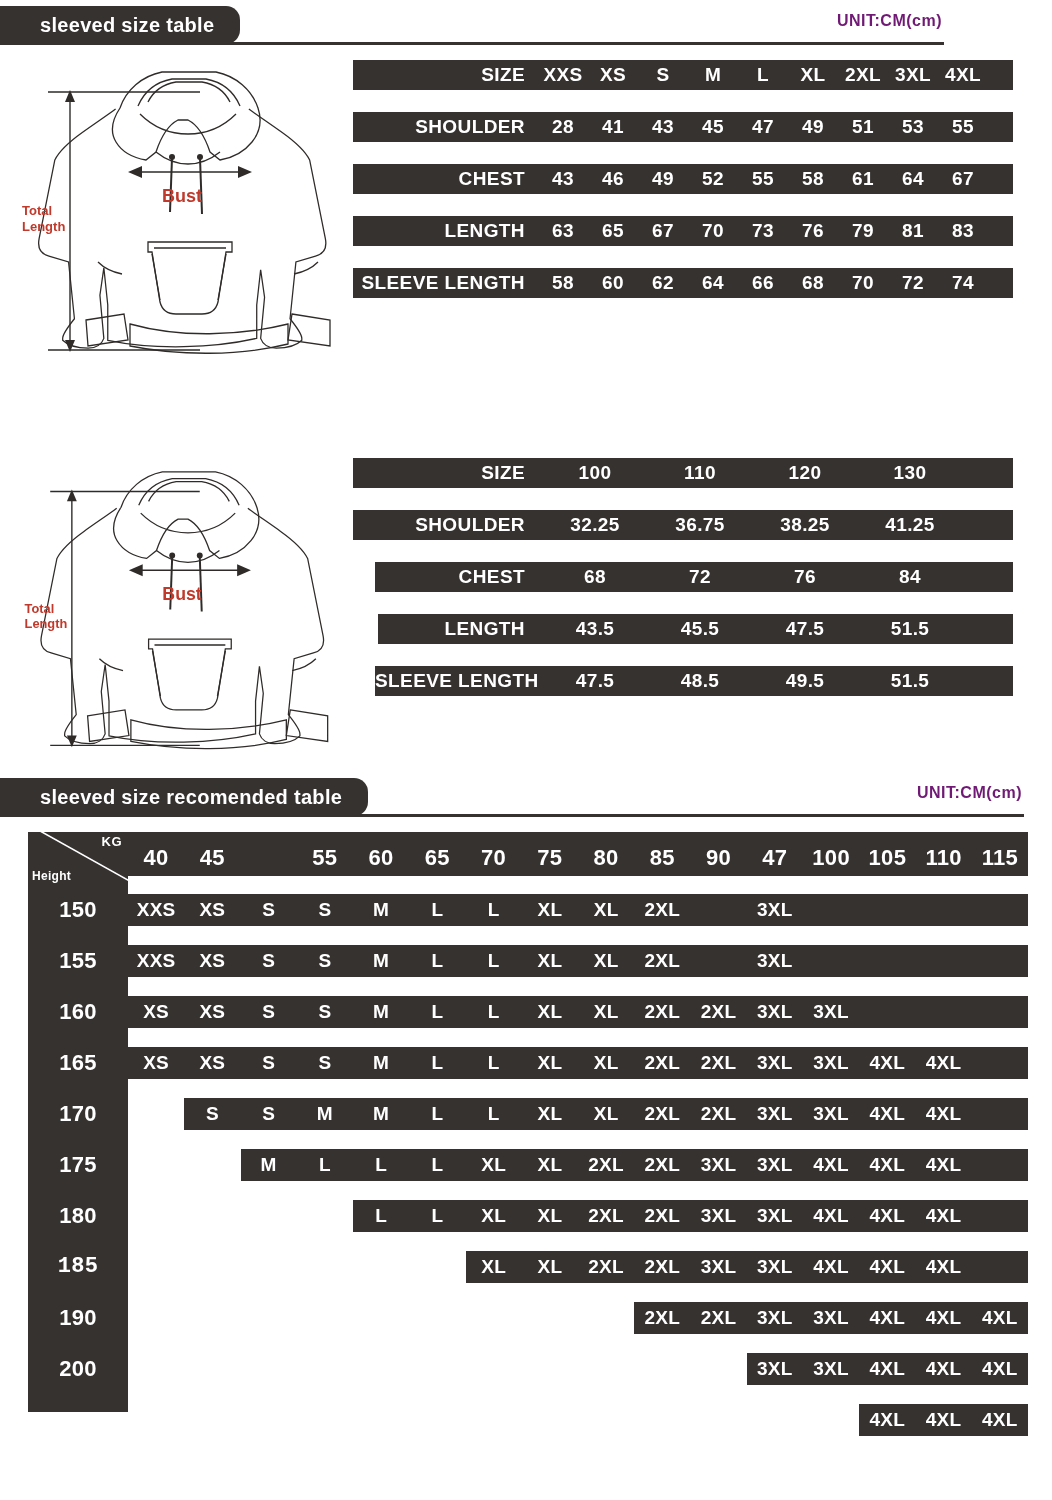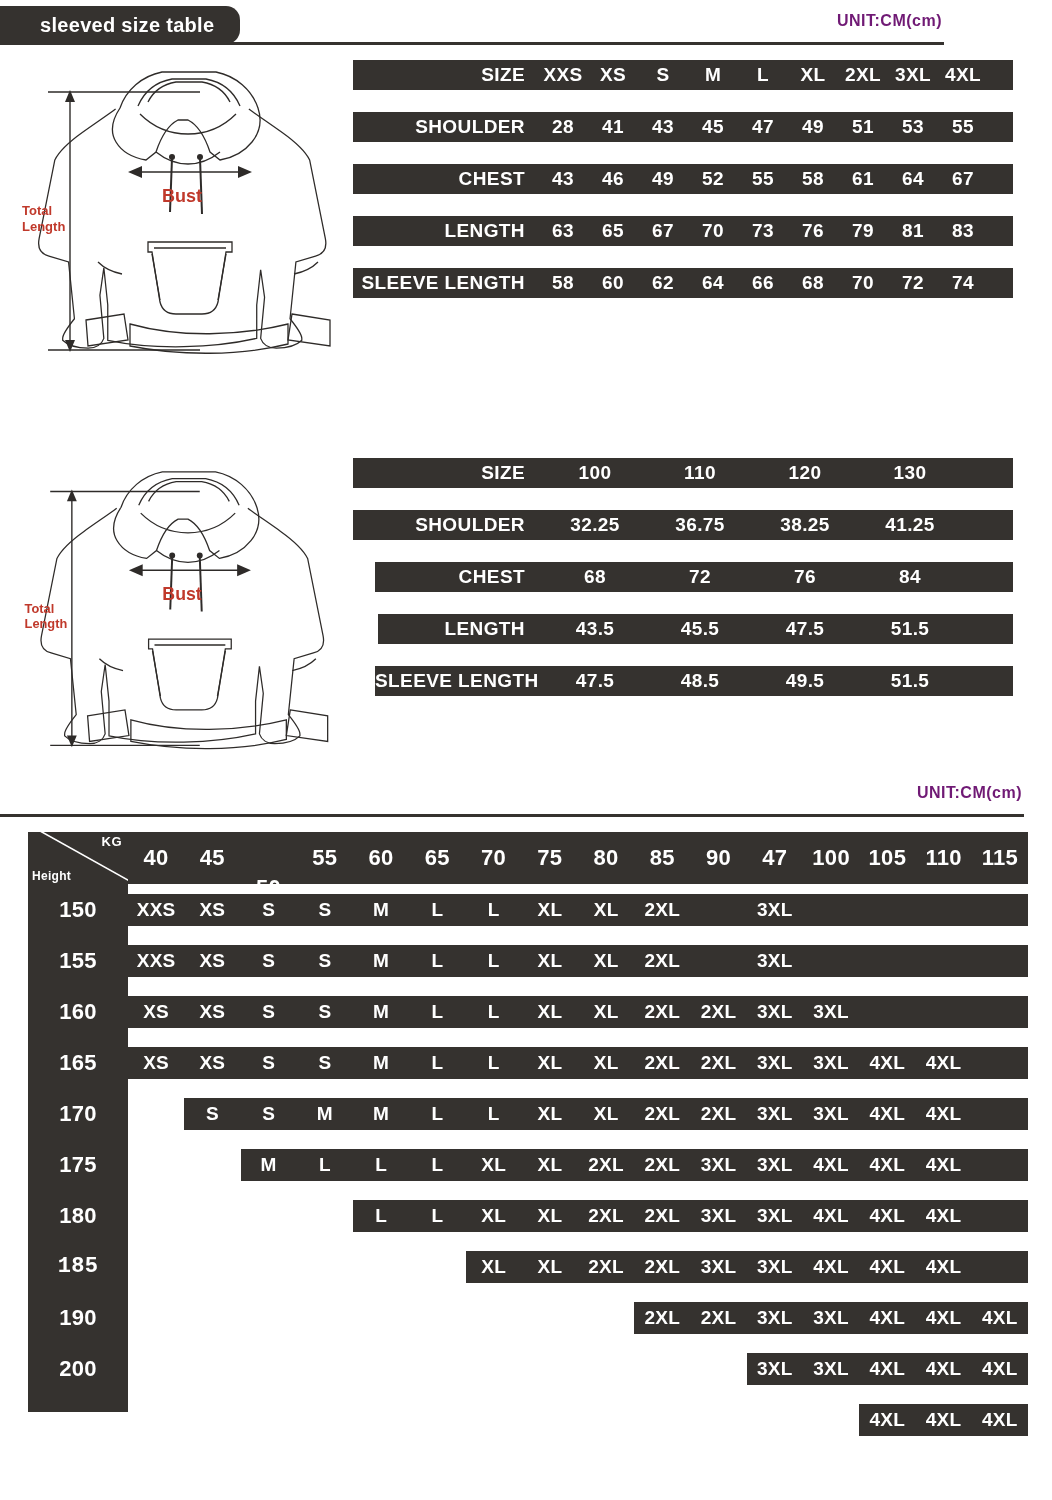--- a/index.html
+++ b/index.html
@@ -89,21 +89,21 @@
   }
   .rec-corner .kg{
     position:absolute;right:6px;top:2px;color:#fff;
     font-size:13px;font-weight:bold;letter-spacing:.5px;
   }
   .rec-corner .hg{
     position:absolute;left:4px;bottom:1px;color:#fff;
     font-size:12px;font-weight:bold;letter-spacing:.3px;
   }
   .rec-hrow{
-    position:absolute;left:100px;top:0;right:0;height:52px;
+    position:absolute;left:100px;top:0;right:0;height:44px;
     background:#35322f;
   }
   .rec-hrow .hc{
     position:absolute;top:0;height:52px;line-height:52px;
     color:#fff;font-size:22px;font-weight:bold;text-align:center;
     letter-spacing:.3px;
   }
   .rec-rowlabel{
     position:absolute;left:0;width:100px;
     color:#fff;font-size:22px;font-weight:bold;
@@ -348,20 +348,21 @@
         <span class="cell label" style="left: 0px; width: 150px; text-align: right;">SLEEVE LENGTH</span>
         <span class="cell" style="left: 167.5px; width: 105px;">47.5</span>
         <span class="cell" style="left: 272.5px; width: 105px;">48.5</span>
         <span class="cell" style="left: 377.5px; width: 105px;">49.5</span>
         <span class="cell" style="left: 482.5px; width: 105px;">51.5</span>
       </div>
     </div>
 
   <div class="banner-wrap" style="position:absolute;left:0;top:778px;width:1052px;">
     <div class="banner-rule"></div>
+    <div class="banner">sleeved size recomended table</div>
     <div class="unit">UNIT:CM(cm)</div>
   </div>
 
   <div class="rec" id="rec-grid">
     <div class="rec-rail"></div>
     <div class="rec-corner">
       <svg class="diag" viewBox="0 0 140 72">
         <line x1="2" y1="0" x2="120" y2="66" stroke="#ffffff" stroke-width="1.6"></line>
       </svg>
       <span class="kg">KG</span>

